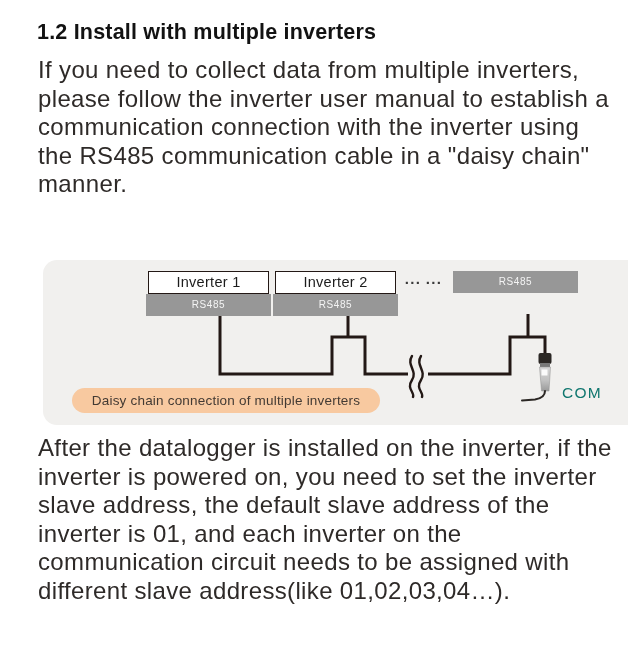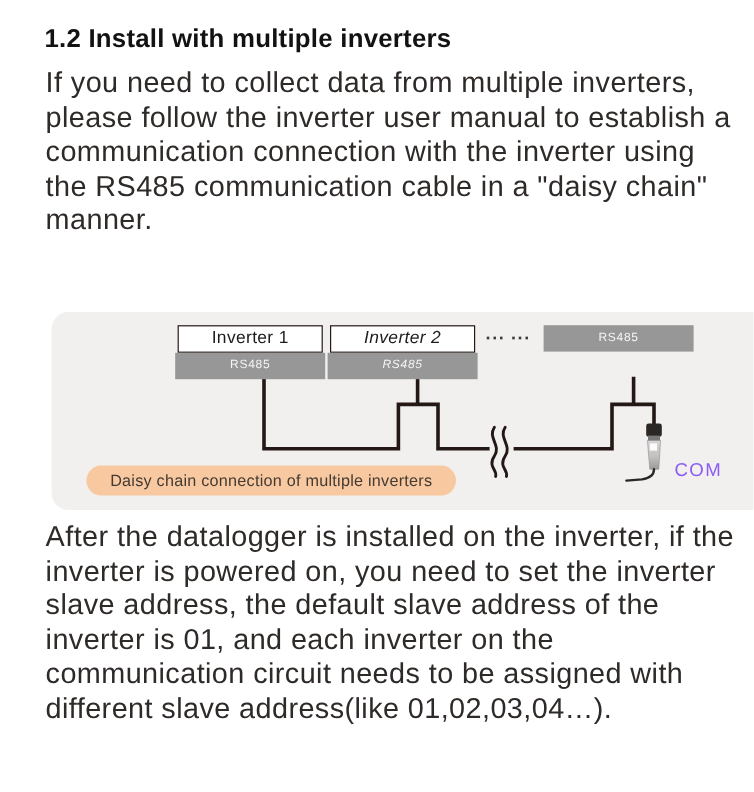--- a/index.html
+++ b/index.html
@@ -33,35 +33,35 @@
     margin:0 2px;height:23px;box-sizing:border-box;
     border:1.5px solid #231815;background:#ffffff;
     font-size:14.5px;line-height:20px;text-align:center;color:#1c1c1c;
     letter-spacing:0.3px;
   }
   .inv-port{
     height:22px;background:#979797;color:#f4f4f4;
     font-size:10px;line-height:22px;text-align:center;
     letter-spacing:0.6px;
   }
-  .inv-1{left:103px;} .inv-2{left:230px;font-style:italic;} .inv-n{left:410px;}
+  .inv-1{left:103px;} .inv-2{left:230px;} .inv-n{left:410px;}
   .dots{
     position:absolute;left:352px;top:11px;width:57px;height:23px;
     font-size:15px;font-weight:bold;line-height:23px;text-align:center;
     color:#3a3a3a;letter-spacing:0.5px;
   }
   .caption-pill{
     position:absolute;left:29px;top:128px;width:308px;height:25px;
     background:#f8c9a0;border-radius:13px;
     font-size:13.5px;line-height:25px;text-align:center;color:#433a33;
     letter-spacing:0.2px;
   }
   .com-label{
     position:absolute;left:519px;top:124px;
-    font-size:15.5px;color:#8b5cf6;letter-spacing:1.2px;
+    font-size:15.5px;color:#0f766e;letter-spacing:1.2px;
   }
 </style>
 </head>
 <body>
 
 <div class="page">
 
   <h1 class="heading">1.2 Install with multiple inverters</h1>
 
   <p class="body-text intro">If you need to collect data from multiple inverters,

